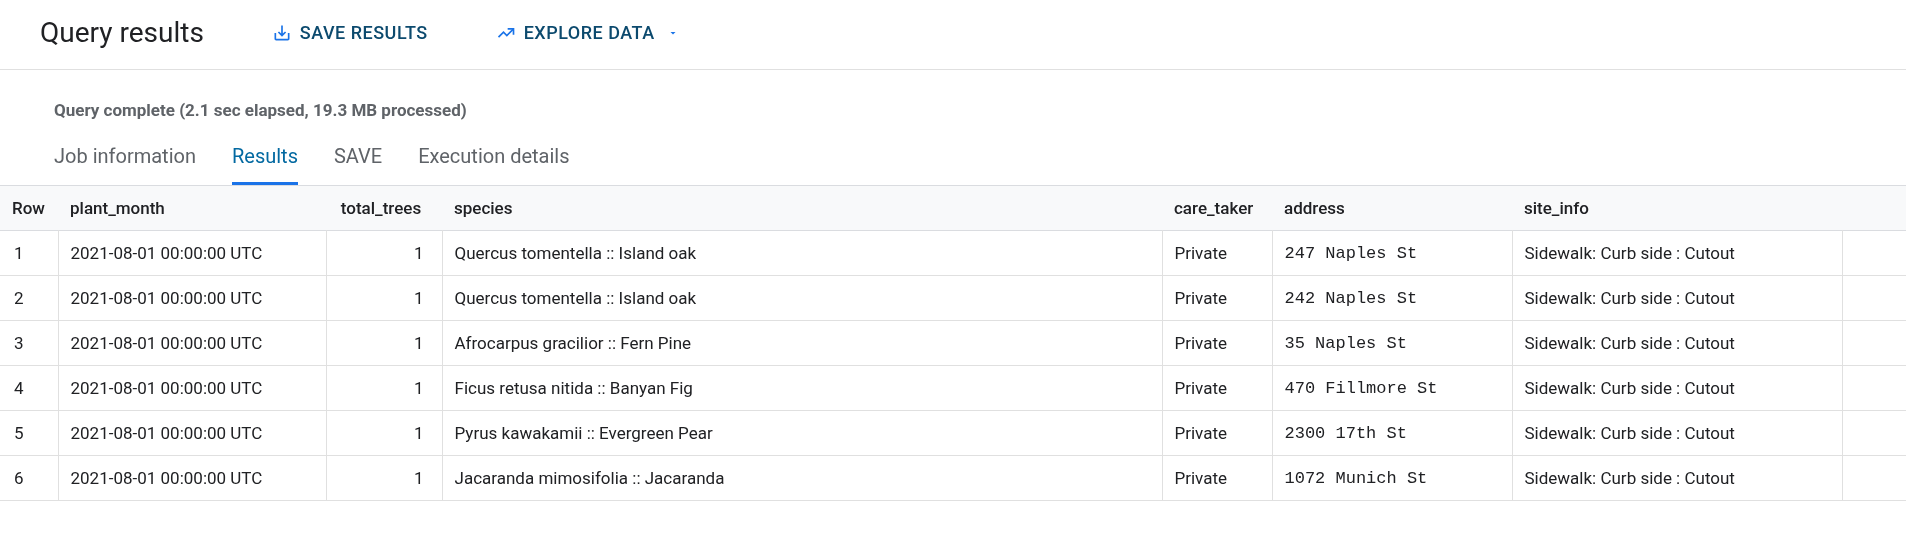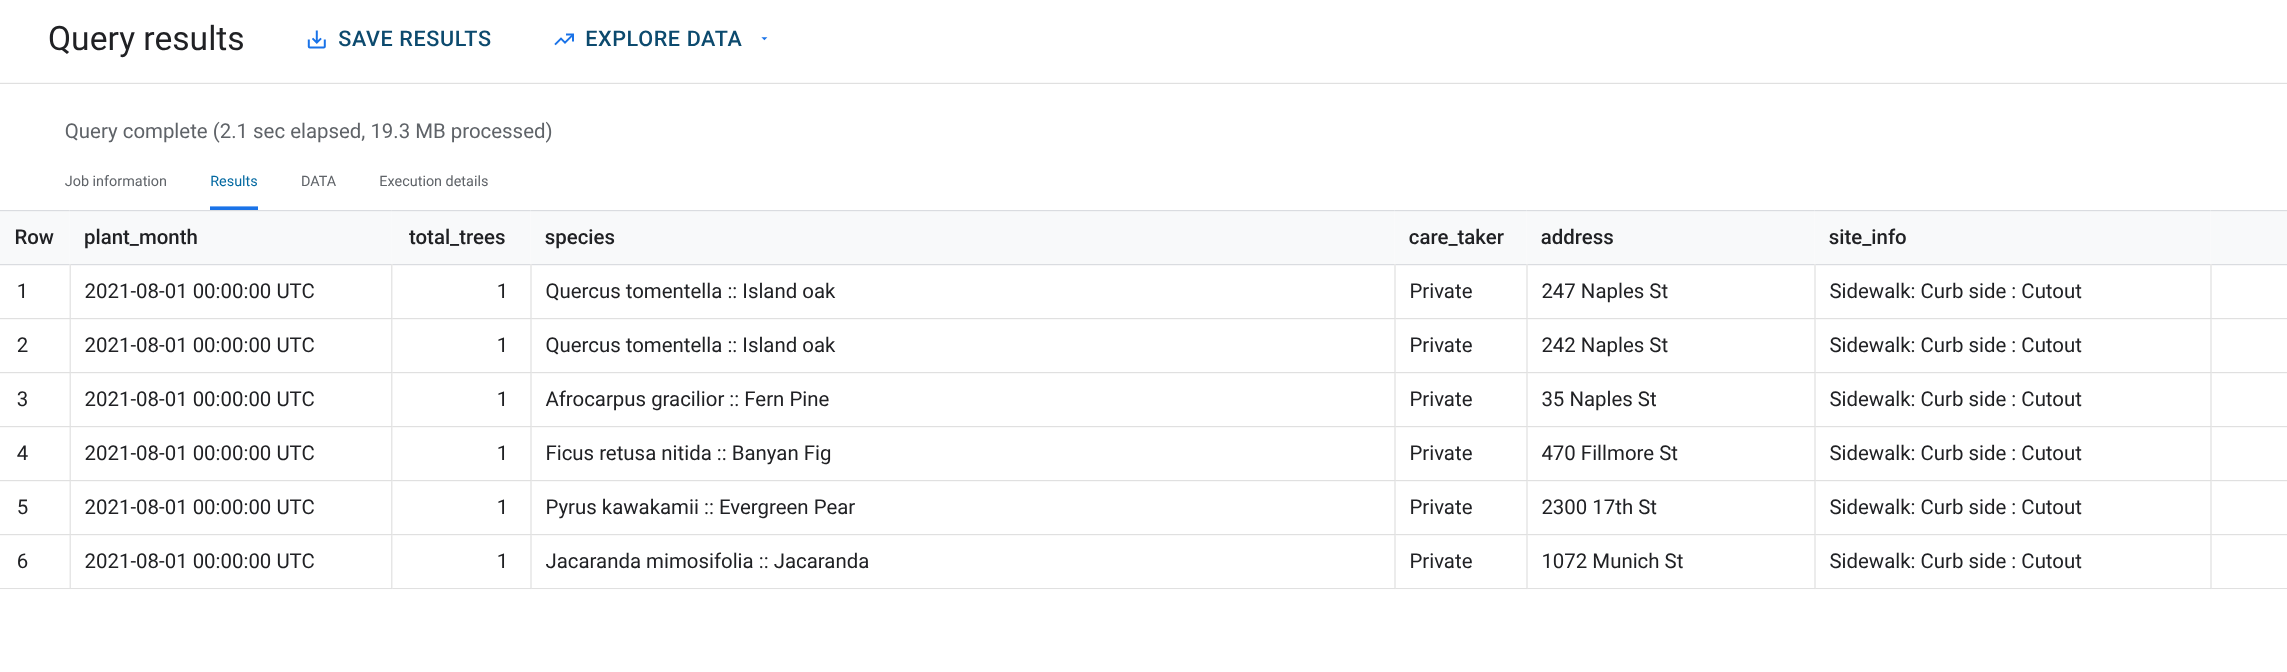--- a/index.html
+++ b/index.html
@@ -11,21 +11,21 @@
       font-family: 'Google Sans', Roboto, Arial, sans-serif;
       font-size: 14px;
       color: #202124;
       background: #fff;
       width: 1906px;
     }
     .header {
       display: flex;
       align-items: center;
       padding: 16px 40px 20px 40px;
-      gap: 50px;
+      gap: 68px;
     }
     .page-title {
       font-size: 28px;
       font-weight: 400;
       color: #202124;
       letter-spacing: 0;
     }
     .action-button {
       display: inline-flex;
       align-items: center;
@@ -45,30 +45,31 @@
       justify-content: center;
     }
     .action-button .caret {
       margin-left: 4px;
     }
     .divider-top {
       border-top: 1px solid #e0e0e0;
     }
     .status-area {
       padding: 30px 40px 18px 54px;
+      font-weight: bold;
     }
     .status-text {
       font-size: 17px;
       color: #5f6368;
     }
     .tabs {
       display: flex;
       gap: 36px;
       padding: 0 54px;
-      font-size: 12px;
+      font-size: 20px;
     }
     .tab {
       color: #5f6368;
       padding: 6px 0 14px 0;
       cursor: pointer;
       border-bottom: 3px solid transparent;
       font-weight: 400;
     }
     .tab.active {
       color: #0369a1;
@@ -120,20 +121,21 @@
       width: 110px;
     }
     .results-table td.plantmonth-cell {
       width: 268px;
     }
     .results-table td.totaltrees-cell {
       width: 116px;
     }
     .results-table td.address-cell {
       width: 240px;
+      font-family: Liberation Mono, monospace;
     }
     .results-table td.siteinfo-cell {
       width: 330px;
     }
     .results-table td.trailing-cell {
       border-right: none;
     }
     .results-table th:last-child {
       width: auto;
     }
@@ -169,21 +171,21 @@
 
 <div class="divider-top"></div>
 
 <div class="status-area">
   <div class="status-text">Query complete (2.1 sec elapsed, 19.3 MB processed)</div>
 </div>
 
 <div class="tabs">
   <div class="tab">Job information</div>
   <div class="tab active">Results</div>
-  <div class="tab">DATA</div>
+  <div class="tab">SAVE</div>
   <div class="tab">Execution details</div>
 </div>
 
 <table class="results-table">
   <thead>
     <tr>
       <th class="row-col">Row</th>
       <th>plant_month</th>
       <th class="total-trees-col">total_trees</th>
       <th>species</th>

